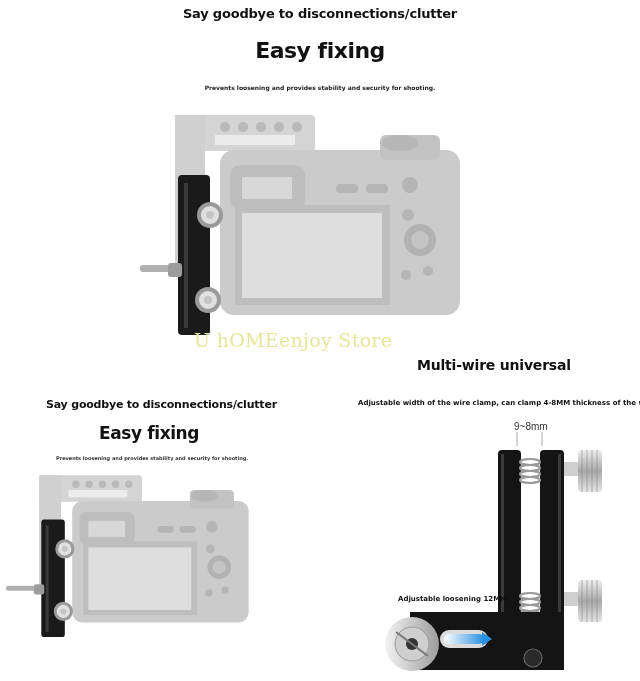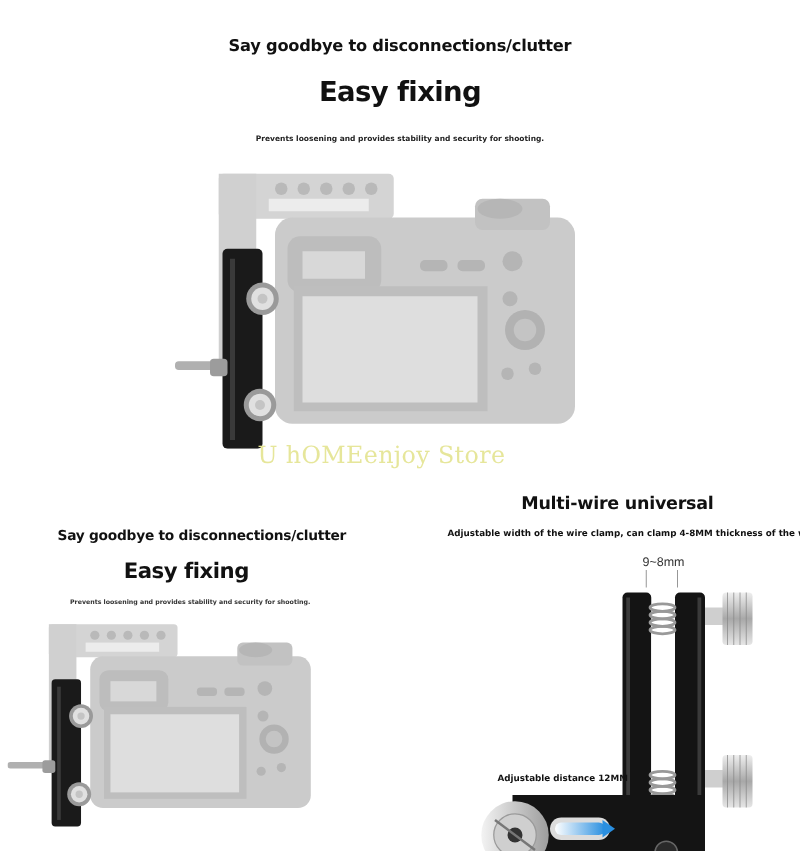--- a/index.html
+++ b/index.html
@@ -1,18 +1,18 @@
 <!DOCTYPE html>
 <html><head>
 <meta charset="utf-8">
 <style>
   html, body { margin:0; padding:0; background:#ffffff; }
   body { width:640px; height:681px; position:relative; overflow:hidden;
          font-family:"DejaVu Sans", sans-serif; color:#111; }
-  .abs { position:absolute;margin-top:24px; }
+  .abs { position:absolute; }
   .t-kicker { font-weight:bold; font-size:13px; letter-spacing:-0.2px; white-space:nowrap; }
   .t-head { font-weight:bold; font-size:22px; letter-spacing:-0.5px; white-space:nowrap; }
   .t-sub { font-weight:bold; font-size:6px; white-space:nowrap; color:#222; }
   .t-head-sm { font-weight:bold; font-size:17px; letter-spacing:-0.4px; white-space:nowrap; }
   .t-kicker-sm { font-weight:bold; font-size:11px; letter-spacing:-0.2px; white-space:nowrap; }
   .t-sub-sm { font-weight:bold; font-size:5px; white-space:nowrap; color:#333; }
   .watermark { font-family:"DejaVu Serif", serif; font-size:19px; color:#e6e69a;
                white-space:nowrap; letter-spacing:0.3px; }
   .t-mw { font-weight:bold; font-size:14px; white-space:nowrap; letter-spacing:-0.2px; }
   .t-cap { font-weight:bold; font-size:7px; white-space:nowrap; color:#111; }
@@ -71,23 +71,23 @@
     </g>
     <g>
       <circle cx="78" cy="195" r="13" fill="#9a9a9a"></circle>
       <circle cx="78" cy="195" r="9" fill="#e0e0e0"></circle>
       <circle cx="78" cy="195" r="4" fill="#c4c4c4"></circle>
     </g>
     <rect x="38" y="158" width="14" height="14" rx="3" fill="#9c9c9c"></rect>
   </svg>
 </div>
 
-<div class="abs watermark" style="left:206px;top:329px;">U hOMEenjoy Store</div>
-
-<div class="abs t-mw" style="left:417px;top:371px;">Multi-wire universal</div>
+<div class="abs watermark" style="left:194px;top:329px;">U hOMEenjoy Store</div>
+
+<div class="abs t-mw" style="left:417px;top:357px;">Multi-wire universal</div>
 <div class="abs t-cap" style="left:358px;top:399px;">Adjustable width of the wire clamp, can clamp 4-8MM thickness of the wire</div>
 <div class="abs t-dim" style="left:514px;top:421px;">9~8mm</div>
 
 <div class="abs" style="left:370px;top:432px;width:260px;height:249px;">
   <svg width="260" height="249" viewBox="0 0 260 249">
     <defs>
       <linearGradient id="knurl" x1="0" x2="0" y1="0" y2="1">
         <stop offset="0" stop-color="#efefef"></stop>
           <stop offset="0.5" stop-color="#a8a8a8"></stop>
           <stop offset="1" stop-color="#e6e6e6"></stop>
@@ -148,21 +148,21 @@
     <polygon points="112,200 122,207 112,214" fill="#2a8fe0"></polygon>
 
     <circle cx="163" cy="226" r="9" fill="#2a2a2a" stroke="#666" stroke-width="1.2"></circle>
 
     <circle cx="42" cy="212" r="27" fill="url(#washer)"></circle>
     <circle cx="42" cy="212" r="17" fill="#cfcfcf" stroke="#9a9a9a"></circle>
     <circle cx="42" cy="212" r="6" fill="#333"></circle>
     <line x1="26" y1="200" x2="58" y2="224" stroke="#777" stroke-width="2"></line>
   </svg>
 </div>
-<div class="abs t-cap" style="left:398px;top:595px;">Adjustable distance 12MM</div>
+<div class="abs t-cap" style="left:398px;top:595px;">Adjustable loosening 12MM</div>
 
 <div class="abs t-kicker-sm" style="left:46px;top:398px;">Say goodbye to disconnections/clutter</div>
 <div class="abs t-head-sm" style="left:99px;top:423px;">Easy fixing</div>
 <div class="abs t-sub-sm" style="left:56px;top:455px;">Prevents loosening and provides stability and security for shooting.</div>
 
 <div class="abs" style="left:6px;top:468px;width:250px;height:175px;">
   <svg width="250" height="175" viewBox="0 0 340 230" preserveAspectRatio="xMinYMin meet">
     <rect x="45" y="10" width="140" height="36" rx="4" fill="#d4d4d4"></rect>
     <rect x="85" y="30" width="80" height="10" fill="#ececec"></rect>
     <g fill="#b9b9b9">

